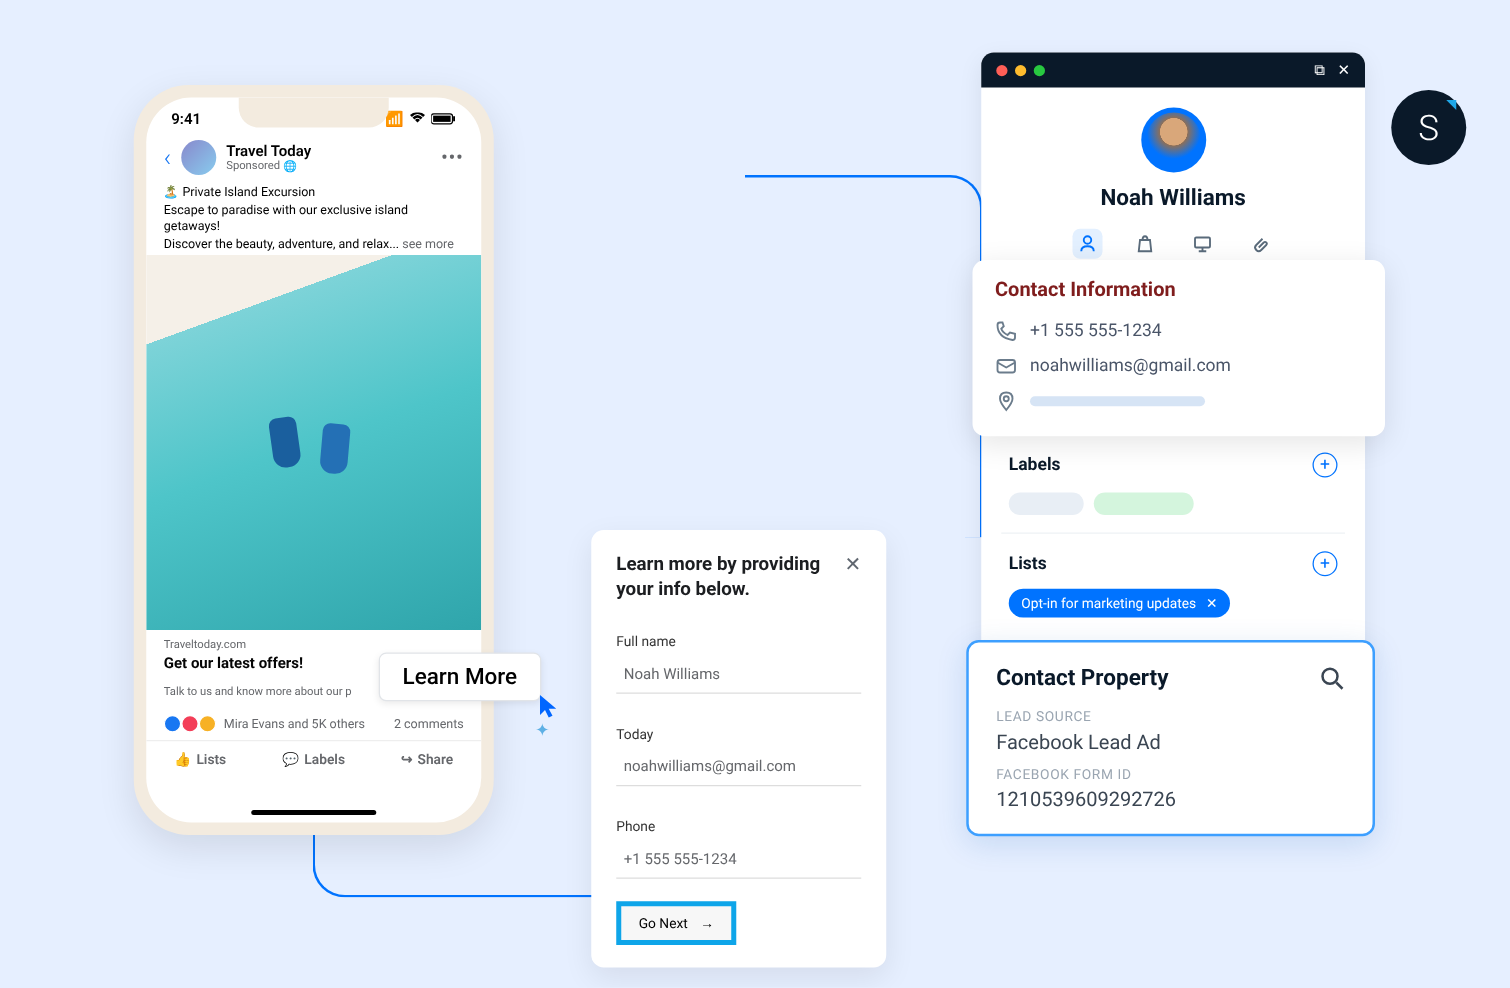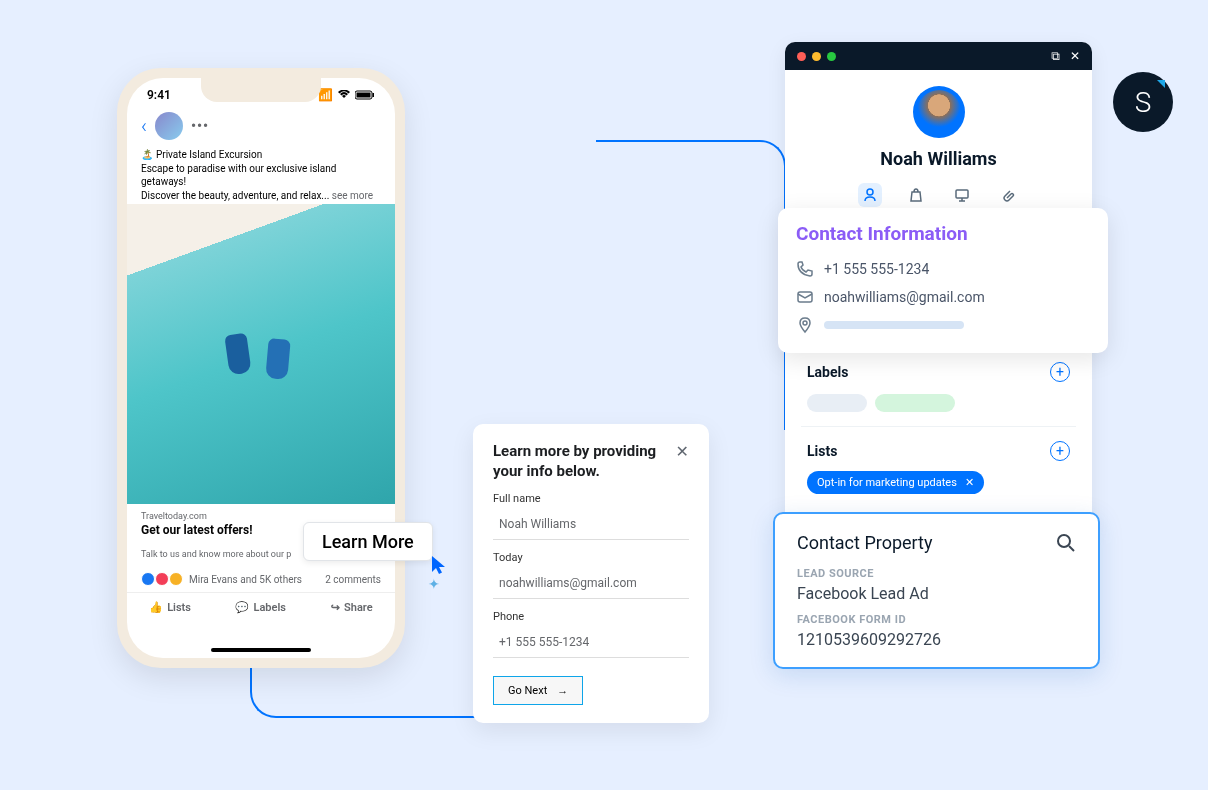--- a/index.html
+++ b/index.html
@@ -1,19 +1,19 @@
 <!DOCTYPE html>
 <html><head>
 <meta charset="utf-8">
 <style>
 * { margin: 0; padding: 0; box-sizing: border-box; font-family: -apple-system, BlinkMacSystemFont, 'Segoe UI', Roboto, sans-serif; }
 body { background: #e6efff; width: 1208px; height: 790px; position: relative; overflow: hidden; }
 
 
-.phone { position: absolute; left: 117px; top: 68px; width: 288px; height: 600px; background: #f3ebdf; border-radius: 44px; padding: 10px; box-shadow: 0 10px 30px rgba(0,0,0,0.1); }
+.phone { position: absolute; left: 107px; top: 68px; width: 288px; height: 600px; background: #f3ebdf; border-radius: 44px; padding: 10px; box-shadow: 0 10px 30px rgba(0,0,0,0.1); }
 .phone-screen { background: #fff; border-radius: 36px; width: 100%; height: 100%; overflow: hidden; position: relative; }
 .phone-notch { position: absolute; top: 0; left: 50%; transform: translateX(-50%); width: 120px; height: 24px; background: #f3ebdf; border-radius: 0 0 16px 16px; z-index: 10; }
 .status-bar { display: flex; justify-content: space-between; align-items: center; padding: 10px 20px 4px; font-size: 12px; font-weight: 600; }
 .status-icons { display: flex; gap: 4px; align-items: center; }
 .post-header { display: flex; align-items: center; padding: 6px 14px; gap: 8px; }
 .back-btn { color: #1877f2; font-size: 20px; font-weight: 300; }
 .avatar-small { width: 28px; height: 28px; border-radius: 50%; background: linear-gradient(135deg,#88c,#8ce); }
 .post-meta { flex: 1; }
 .post-name { font-weight: 600; font-size: 12px; }
 .post-sponsored { font-size: 9px; color: #65676b; display: flex; align-items: center; gap: 3px; }
@@ -38,59 +38,59 @@
 
 .learn-more-btn { position: absolute; left: 303px; top: 522px; background: #fff; border: 1px solid #e1e4e8; border-radius: 6px; padding: 8px 18px; font-size: 18px; font-weight: 500; box-shadow: 0 2px 6px rgba(0,0,0,0.08); }
 .cursor-arrow { position: absolute; left: 430px; top: 554px; color: #0066ff; }
 .cursor-burst { position: absolute; left: 428px; top: 576px; color: #5eb0e5; font-size: 14px; }
 
 
 .lead-form { position: absolute; left: 473px; top: 424px; width: 236px; background: #fff; border-radius: 10px; padding: 18px 20px; box-shadow: 0 8px 24px rgba(0,0,0,0.08); }
 .lead-header { display: flex; justify-content: center; align-items: flex-start; }
 .lead-title { font-weight: 700; font-size: 15px; line-height: 1.3; color: #1c1e21; }
 .lead-close { color: #606770; font-size: 16px; cursor: pointer; }
-.lead-field { margin-top: 11px; }
+.lead-field { margin-top: 26px; }
 .lead-label { font-size: 11px; color: #333; margin-bottom: 4px; }
 .lead-input { width: 100%; border: none; border-bottom: 1px solid #ddd; padding: 8px 6px; font-size: 12px; color: #65676b; background: transparent; }
-.go-next { margin-top: 18px; border: 1px solid #0ea5e9; background: #f7f7f7; padding: 7px 14px; border-radius: 0; font-size: 11px; cursor: pointer; display: inline-flex; gap: 10px;}
+.go-next { margin-top: 18px; border: 4px solid #0ea5e9; background: #f7f7f7; padding: 7px 14px; border-radius: 0; font-size: 11px; cursor: pointer; display: inline-flex; gap: 10px;}
 
 
 .crm-window { position: absolute; left: 785px; top: 42px; width: 307px; background: #fff; border-radius: 10px; box-shadow: 0 6px 20px rgba(0,0,0,0.08); }
 .crm-titlebar { background: #0a1929; border-radius: 10px 10px 0 0; height: 28px; display: flex; align-items: center; padding: 0 12px; justify-content: space-between; }
 .traffic-lights { display: flex; gap: 6px; }
 .tl { width: 9px; height: 9px; border-radius: 50%; }
 .crm-title-icons { display: flex; gap: 10px; color: #fff; font-size: 12px; }
 .crm-body { padding: 16px 0 0; }
 .crm-avatar { width: 52px; height: 52px; border-radius: 50%; background: #0073ff; margin: 0 auto; display: block; overflow: hidden; position: relative; }
 .crm-avatar::after { content: ''; position: absolute; inset: 4px; background: radial-gradient(circle at 50% 35%, #d9a77a 30%, #8b6f5a 31%, transparent 60%); border-radius: 50%; }
 .crm-name { text-align: center; font-weight: 700; font-size: 18px; margin-top: 10px; color: #0a1929; }
 .crm-tabs { display: flex; justify-content: center; gap: 22px; margin-top: 14px; padding-bottom: 10px; }
 .crm-tab { width: 24px; height: 24px; display: flex; align-items: center; justify-content: center; border-radius: 6px; color: #5a6b7b; }
 .crm-tab.active { background: #e3f0ff; color: #0073ff; }
 
 .contact-info-card { position: absolute; left: 778px; top: 208px; width: 330px; background: #fff; border-radius: 10px; padding: 14px 18px; box-shadow: 0 6px 24px rgba(0,0,0,0.1); }
-.card-title { font-weight: 700; font-size: 19px; color: #8b5cf6; margin-bottom: 10px; }
+.card-title { font-weight: 700; font-size: 16px; color: #7f1d1d; margin-bottom: 10px; }
 .info-row { display: flex; align-items: center; gap: 10px; padding: 5px 0; color: #4a5568; font-size: 14px; }
 .info-icon { color: #6b7c8c; width: 18px; }
 .placeholder-bar { height: 8px; background: #d6e4f5; border-radius: 4px; flex: 1; max-width: 140px; }
 
 .section-card { margin: 0 16px; border-top: 1px solid #eef2f5; padding: 14px 6px; }
 .section-header { display: flex; justify-content: space-between; align-items: center; }
 .section-title { font-weight: 700; font-size: 14px; color: #0a1929; }
 .add-btn { width: 20px; height: 20px; border: 1.5px solid #0073ff; border-radius: 50%; color: #0073ff; display: flex; align-items: center; justify-content: center; font-size: 14px; cursor: pointer; }
 .label-chips { display: flex; gap: 8px; margin-top: 12px; }
 .chip-placeholder { height: 18px; border-radius: 9px; }
 .chip1 { width: 60px; background: #e8eef5; }
 .chip2 { width: 80px; background: #d4f5dd; }
 .list-chip { display: inline-flex; align-items: center; gap: 8px; background: #0073ff; color: #fff; font-size: 11px; padding: 5px 10px; border-radius: 12px; margin-top: 10px; }
 
 .property-card { position: absolute; left: 773px; top: 512px; width: 327px; background: #fff; border: 2px solid #3d9fff; border-radius: 10px; padding: 18px 22px; box-shadow: 0 6px 24px rgba(16, 84, 175, 0.15); }
 .property-header { display: flex; justify-content: space-between; align-items: center; margin-bottom: 14px; }
-.property-title { font-weight: 400; font-size: 18px; color: #0a1929; }
-.prop-label { font-size: 11px; color: #9aa5b1; letter-spacing: 0.5px; font-weight: 700; margin-top: 10px; }
+.property-title { font-weight: 700; font-size: 18px; color: #0a1929; }
+.prop-label { font-size: 11px; color: #9aa5b1; letter-spacing: 0.5px; font-weight: 400; margin-top: 10px; }
 .prop-value { font-size: 16px; color: #3a4552; margin-top: 4px; }
 
 .brand-badge { position: absolute; right: 35px; top: 72px; width: 60px; height: 60px; border-radius: 50%; background: #0a1929; display: flex; align-items: center; justify-content: center; color: #fff; font-size: 28px; font-weight: 300; }
 .brand-badge::after { content: ''; position: absolute; top: 8px; right: 8px; width: 0; height: 0; border-left: 8px solid transparent; border-top: 8px solid #1ea7e8; }
 
 
 .connector { position: absolute; border: 2px solid #0073ff; background: transparent; }
 .conn1 { left: 250px; top: 668px; width: 240px; height: 50px; border-right: none; border-top: none; border-radius: 0 0 0 26px; }
 .conn2 { left: 596px; top: 140px; width: 190px; height: 290px; border-left: none; border-bottom: none; border-radius: 0 26px 0 0; }
 .conn2b { left: 490px; top: 425px; width: 108px; height: 2px; border: none; background: #0073ff; }
@@ -121,20 +121,27 @@
               <rect x="0" y="1" width="17" height="8" rx="2" fill="none" stroke="#000"></rect>
               <rect x="1.5" y="2.5" width="14" height="5" fill="#000"></rect>
               <rect x="17.5" y="3" width="1.5" height="4" fill="#000"></rect>
             </svg>
         </span>
       </div>
     </div>
     <div class="post-header">
       <span class="back-btn">‹</span>
       <span class="avatar-small"></span>
+      <div class="post-meta">
+        <div class="post-name">Travel Today</div>
+        <div class="post-sponsored">
+          <span>Sponsored</span>
+          <span>🌐</span>
+        </div>
+      </div>
       <span class="more-dots">•••</span>
     </div>
     <div class="post-text">
       <div>🏝️ Private Island Excursion</div>
       <div>Escape to paradise with our exclusive island getaways!</div>
       <span>Discover the beauty, adventure, and relax...</span>
       <span class="see-more">see more</span>
     </div>
     <div class="post-image">
       <div class="boat boat1"></div>

